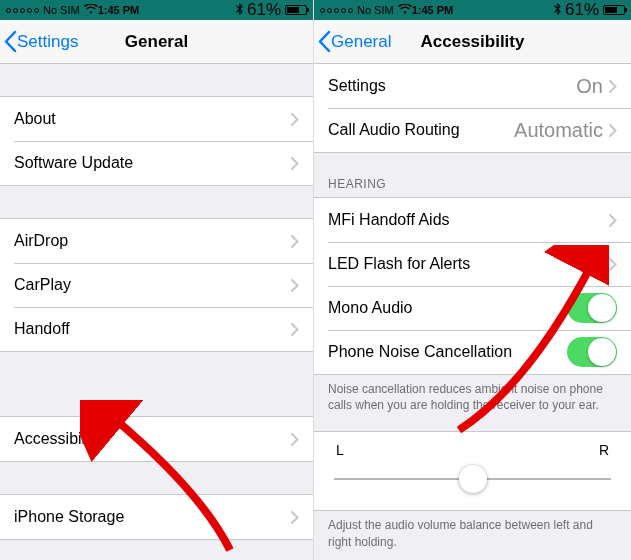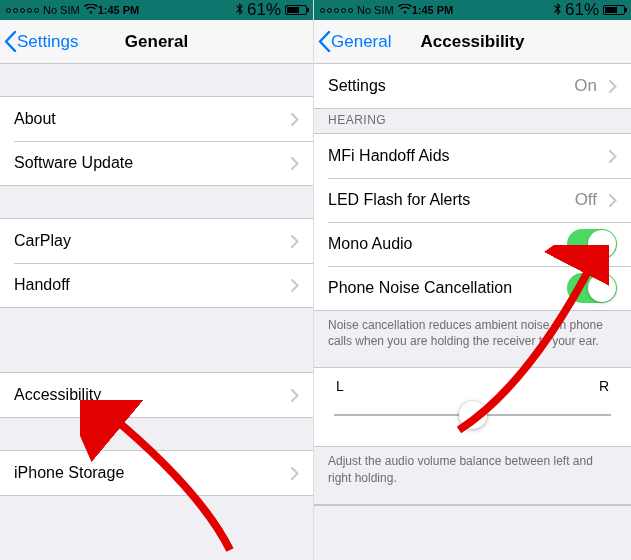--- a/index.html
+++ b/index.html
@@ -28,24 +28,24 @@
   .nav-back svg { width: 13px; height: 21px; }
   .nav-title { flex: 1; text-align: center; font-size: 17px; font-weight: 600; }
 
   
   .group-spacer { height: 32px; }
   .group-spacer-short { height: 18px; }
   .cell-group { background: #fff; border-top: 1px solid #c8c8cc; border-bottom: 1px solid #c8c8cc; }
   .cell { height: 44px; display: flex; align-items: center; padding: 0 14px; position: relative; }
   .cell + .cell::before { content: ""; position: absolute; left: 14px; right: 0; top: 0; height: 1px; background: #c8c8cc; }
   .cell-label { flex: 1; font-size: 16px; color: #000; }
-  .cell-value { font-size: 17px; color: #8e8e93; margin-right: 12px; }
+  .cell-value { font-size: 20px; color: #8e8e93; margin-right: 6px; }
   .chevron svg { display: block; }
   .footer-note { padding: 6px 14px 0; font-size: 12px; color: #6d6d72; line-height: 1.35; }
-  .section-header { padding: 4px 14px 6px; font-size: 12px; color: #6d6d72; text-transform: uppercase; letter-spacing: 0.5px; }
+  .section-header { padding: 24px 14px 6px; font-size: 12px; color: #6d6d72; text-transform: uppercase; letter-spacing: 0.5px; }
 
   
   .toggle { width: 50px; height: 30px; border-radius: 15px; background: #e5e5ea; position: relative; transition: background .1s; }
   .toggle.on { background: #4cd964; }
   .toggle .knob { position: absolute; top: 1px; width: 28px; height: 28px; border-radius: 50%; background: #fff; box-shadow: 0 1px 3px rgba(0,0,0,.3); }
   .toggle.on .knob { right: 1px; }
   .toggle:not(.on) .knob { left: 1px; }
 
   
   .slider-row { background: #fff; padding: 10px 20px 16px; border-bottom: 1px solid #c8c8cc; }
@@ -121,20 +121,28 @@
         <span class="chevron">
           <svg class="chev" viewBox="0 0 8 13">
             <path d="M1 1l5.5 5.5L1 12" stroke="#c7c7cc" stroke-width="2" fill="none" stroke-linecap="round"></path>
           </svg>
         </span>
       </div>
   </div>
 
   <div class="group-spacer"></div>
   <div class="cell-group">
+    <div class="cell">
+        <span class="cell-label">AirDrop</span>
+        <span class="chevron">
+          <svg class="chev" viewBox="0 0 8 13">
+            <path d="M1 1l5.5 5.5L1 12" stroke="#c7c7cc" stroke-width="2" fill="none" stroke-linecap="round"></path>
+          </svg>
+        </span>
+      </div>
     <div class="cell">
         <span class="cell-label">CarPlay</span>
         <span class="chevron">
           <svg class="chev" viewBox="0 0 8 13">
             <path d="M1 1l5.5 5.5L1 12" stroke="#c7c7cc" stroke-width="2" fill="none" stroke-linecap="round"></path>
           </svg>
         </span>
       </div>
     <div class="cell">
         <span class="cell-label">Handoff</span>
@@ -229,20 +237,29 @@
   <div class="cell-group" style="border-top:none;">
     <div class="cell">
         <span class="cell-label">Settings</span>
         <span class="cell-value">On</span>
         <span class="chevron">
           <svg class="chev" viewBox="0 0 8 13">
             <path d="M1 1l5.5 5.5L1 12" stroke="#c7c7cc" stroke-width="2" fill="none" stroke-linecap="round"></path>
           </svg>
         </span>
       </div>
+    <div class="cell">
+        <span class="cell-label">Call Audio Routing</span>
+        <span class="cell-value">Automatic</span>
+        <span class="chevron">
+          <svg class="chev" viewBox="0 0 8 13">
+            <path d="M1 1l5.5 5.5L1 12" stroke="#c7c7cc" stroke-width="2" fill="none" stroke-linecap="round"></path>
+          </svg>
+        </span>
+      </div>
   </div>
 
   <div class="section-header">Hearing</div>
   <div class="cell-group">
     <div class="cell">
         <span class="cell-label">MFi Handoff Aids</span>
         <span class="chevron">
           <svg class="chev" viewBox="0 0 8 13">
             <path d="M1 1l5.5 5.5L1 12" stroke="#c7c7cc" stroke-width="2" fill="none" stroke-linecap="round"></path>
           </svg>

